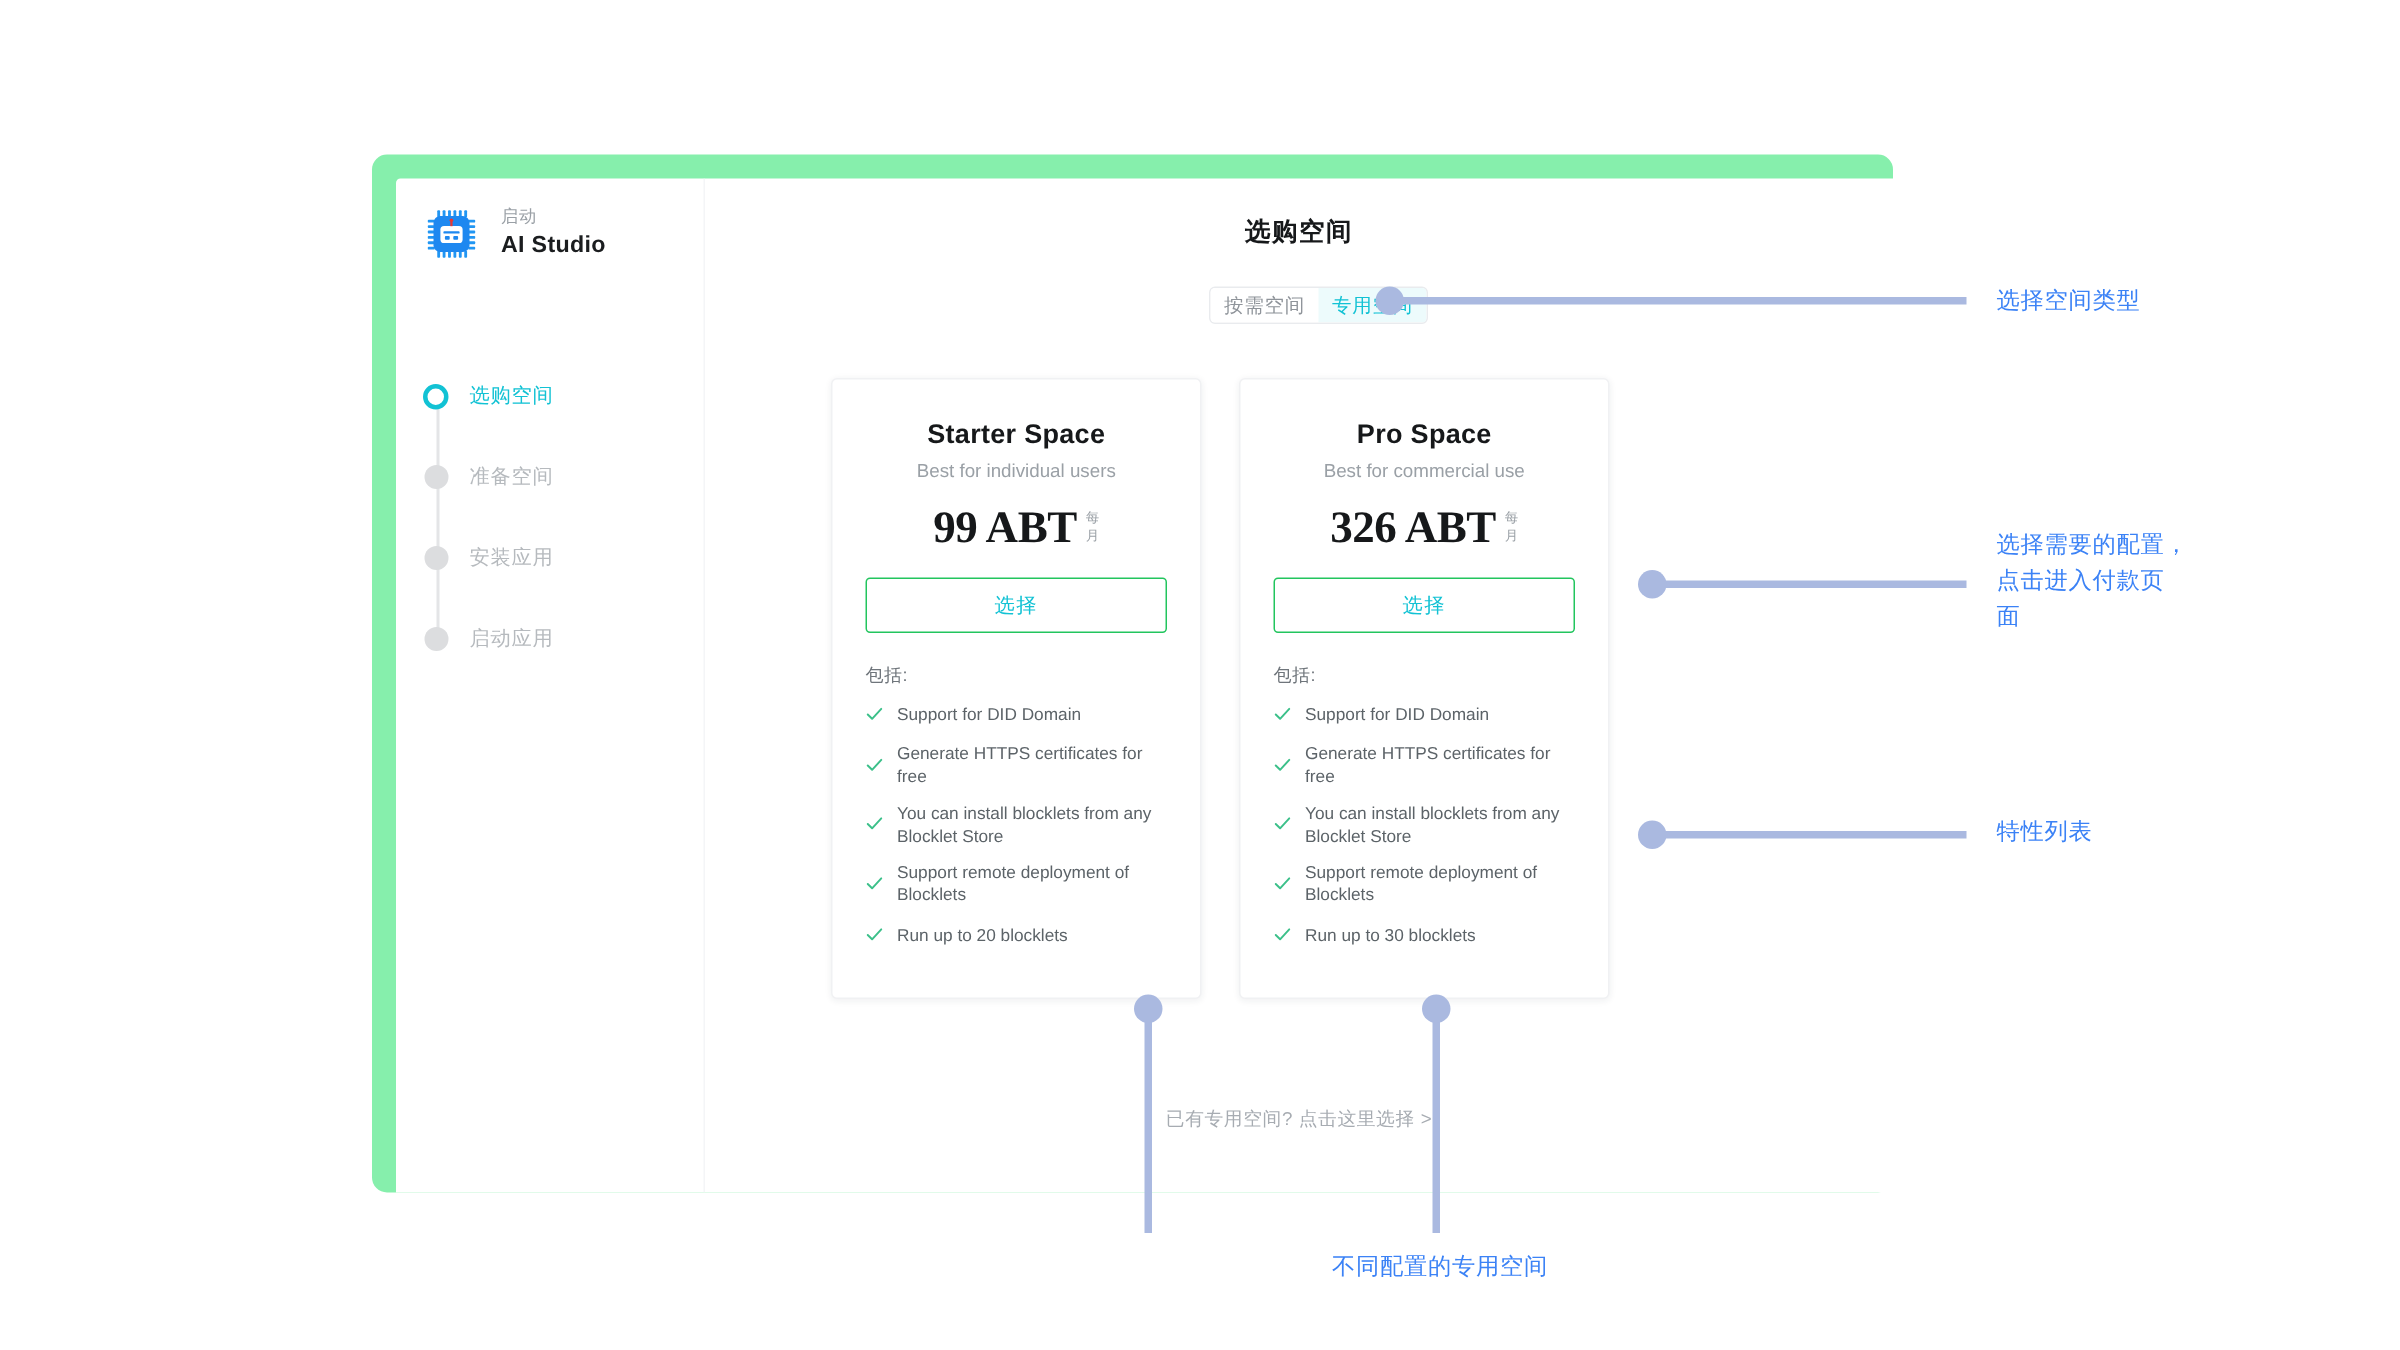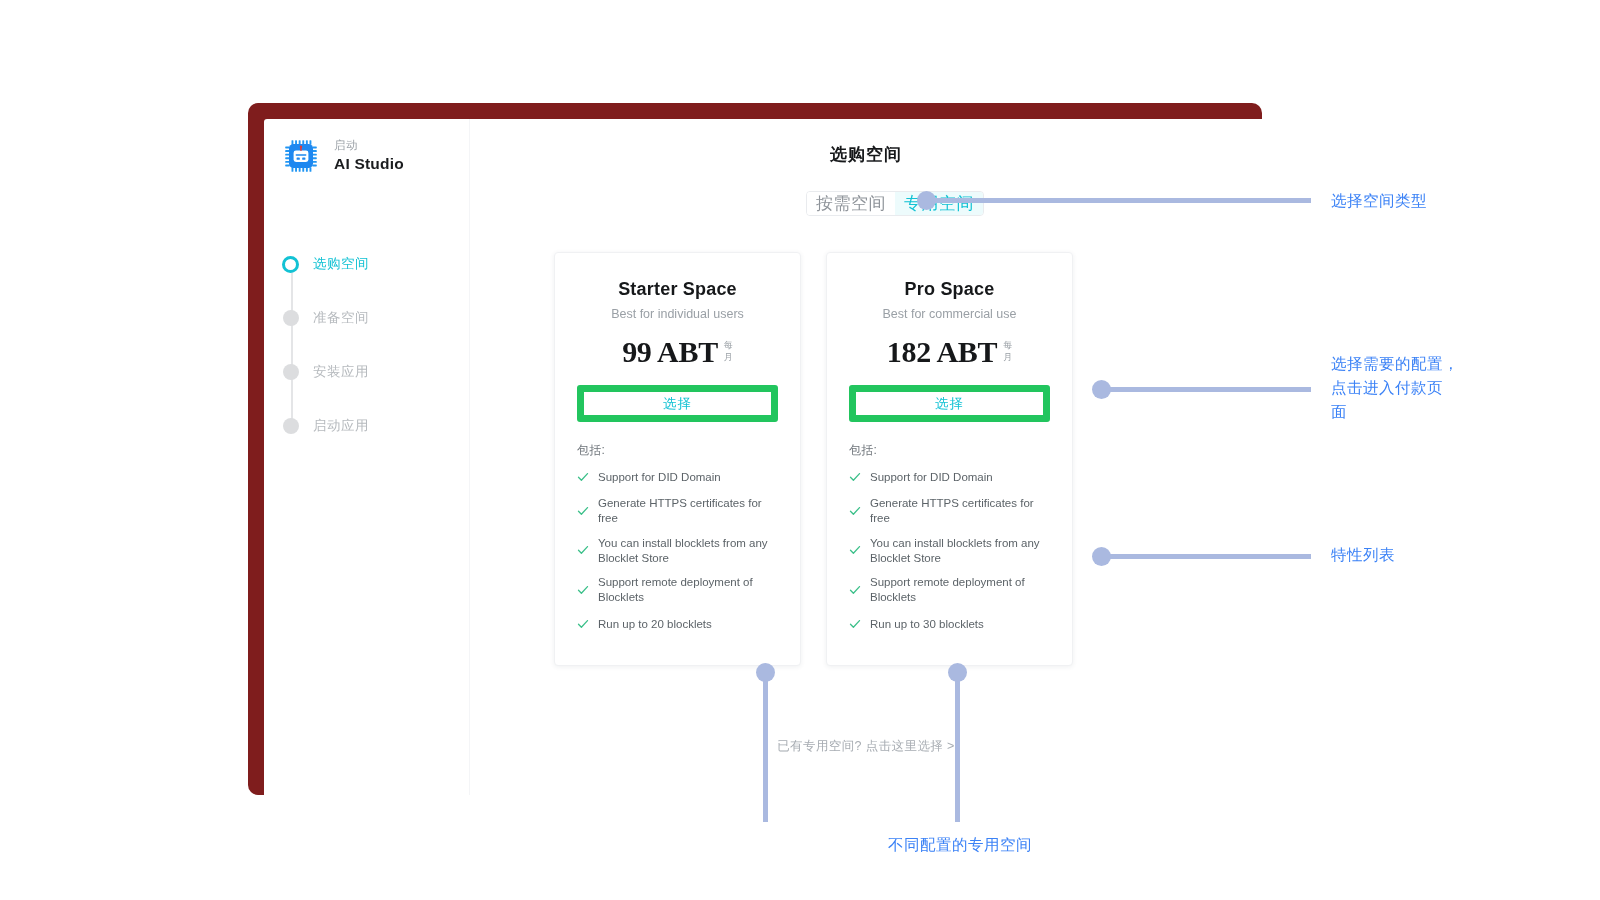--- a/index.html
+++ b/index.html
@@ -9,21 +9,21 @@
     font-family: "Liberation Sans", "DejaVu Sans", sans-serif;
     overflow: hidden;
   }
   #stage { position: relative; width: 1600px; height: 900px; }
 
   
   .frame {
     position: absolute;
     left: 248px; top: 103px;
     width: 1014px; height: 692px;
-    background: #7f1d1d;
+    background: #86efac;
     border-radius: 10px;
     padding: 16px 0 0 16px;
   }
   .frame-inner {
     width: 998px; height: 676px;
     background: #ffffff;
     border-radius: 3px 0 0 0;
     display: flex;
     overflow: hidden;
   }
@@ -95,21 +95,21 @@
     position: absolute;
     left: 336px; top: 72px;
     display: flex;
     border: 1px solid #e9ebee;
     border-radius: 4px;
     overflow: hidden;
     background: #fff;
     height: 25px;
   }
   .seg {
-    font-size: 17px;
+    font-size: 13px;
     padding: 0 9px;
     display: flex; align-items: center;
     letter-spacing: .5px;
     color: #8f949a;
     background: #ffffff;
   }
   .seg.active { color: #12c2d4; background: #edfbfc; }
 
   
   .cards {
@@ -148,21 +148,21 @@
     letter-spacing: -.3px; line-height: 1; font-family: Liberation Serif, serif;
   }
   .period {
     display: flex; flex-direction: column;
     font-size: 9px; color: #9aa0a6;
     line-height: 1.3; padding-top: 3px;
   }
   .select-btn {
     margin-top: 18px;
     height: 37px; width: 100%;
-    border: 7px solid #22c55e;
+    border: 1px solid #22c55e;
     border-radius: 3px;
     background: #ffffff;
     color: #12c2d4;
     font-size: 13.5px;
     font-family: inherit;
     letter-spacing: 1px;
     cursor: pointer;
     display: flex; align-items: center; justify-content: center;
   }
   .includes {
@@ -351,21 +351,21 @@
                     </svg></span>
                 <span class="feat-text">Run up to 20 blocklets</span>
               </li>
             </ul>
           </div>
 
           <div class="card">
             <div class="card-title">Pro Space</div>
             <div class="card-sub">Best for commercial use</div>
             <div class="price-row">
-              <span class="price">182 ABT</span>
+              <span class="price">326 ABT</span>
               <span class="period">
                 <span>每</span>
                 <span>月</span>
               </span>
             </div>
             <button class="select-btn">选择</button>
             <div class="includes">包括:</div>
             <ul class="feat-list">
               <li class="feat">
                 <span class="tick"><svg width="12" height="12" viewBox="0 0 12 12">

